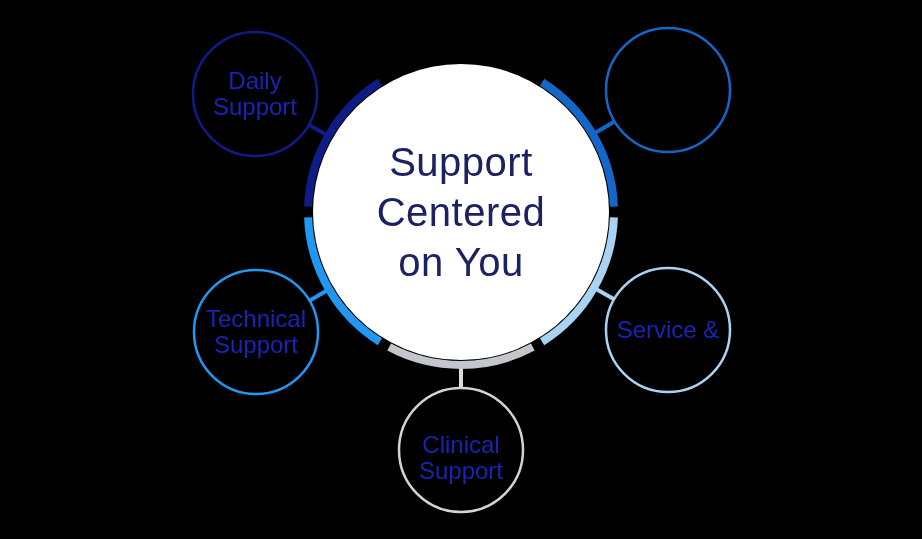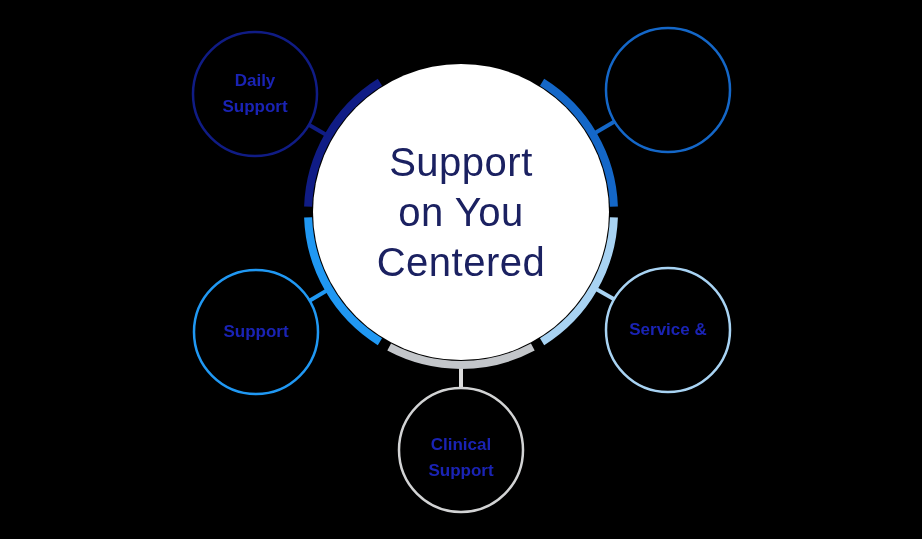--- a/index.html
+++ b/index.html
@@ -25,22 +25,22 @@
     font-size: 40px;
     font-weight: 300;
     line-height: 50px;
     letter-spacing: 0.5px;
     white-space: nowrap;
   }
   .node-label {
     position: absolute;
     transform: translate(-50%, -50%);
     text-align: center;
-    font-size: 17px;
-    font-weight: 700;
+    font-size: 24px;
+    font-weight: 400;
     line-height: 26px;
     white-space: nowrap;
   }
 </style>
 </head>
 <body style="background: rgb(0, 0, 0);">
 
 <div class="stage">
 
   <svg id="diagram-svg" width="922" height="539" viewBox="0 0 922 539">
@@ -57,31 +57,32 @@
       <path d="M 389.1708508937587 347.09098170741584 A 153 153 0 0 0 532.8291491062412 347.09098170741584" fill="none" stroke="#c3c6ca" stroke-width="8"></path>
       <circle cx="255" cy="94" r="62" fill="none" stroke="#101c85" stroke-width="2.5"></circle>
       <circle cx="668" cy="90" r="62" fill="none" stroke="#1467c8" stroke-width="2.5"></circle>
       <circle cx="256" cy="332" r="62" fill="none" stroke="#2098f3" stroke-width="2.5"></circle>
       <circle cx="668" cy="330" r="62" fill="none" stroke="#a8d3f3" stroke-width="2.5"></circle>
       <circle cx="461" cy="450" r="62" fill="none" stroke="#d2d3d4" stroke-width="2.5"></circle>
     </svg>
 
   <div class="center-label" id="central-label" style="left: 461px; top: 212px; color: rgb(27, 33, 97);">
     <div>Support</div>
+    <div>Centered</div>
     <div>on You</div>
-    <div>Centered</div>
   </div>
 
   <div class="node-label" id="label-daily-support" style="left: 255px; top: 94px; color: rgb(26, 35, 180);">
     <div>Daily</div>
     <div>Support</div>
   </div>
 
 
   <div class="node-label" id="label-technical-support" style="left: 256px; top: 332px; color: rgb(26, 35, 180);">
+    <div>Technical</div>
     <div>Support</div>
   </div>
 
   <div class="node-label" id="label-service-repair" style="left: 668px; top: 330px; color: rgb(26, 35, 180);">
     <div>Service &amp;</div>
   </div>
 
   <div class="node-label" id="label-clinical-support" style="left: 461px; top: 458px; color: rgb(26, 35, 180);">
     <div>Clinical</div>
     <div>Support</div>

